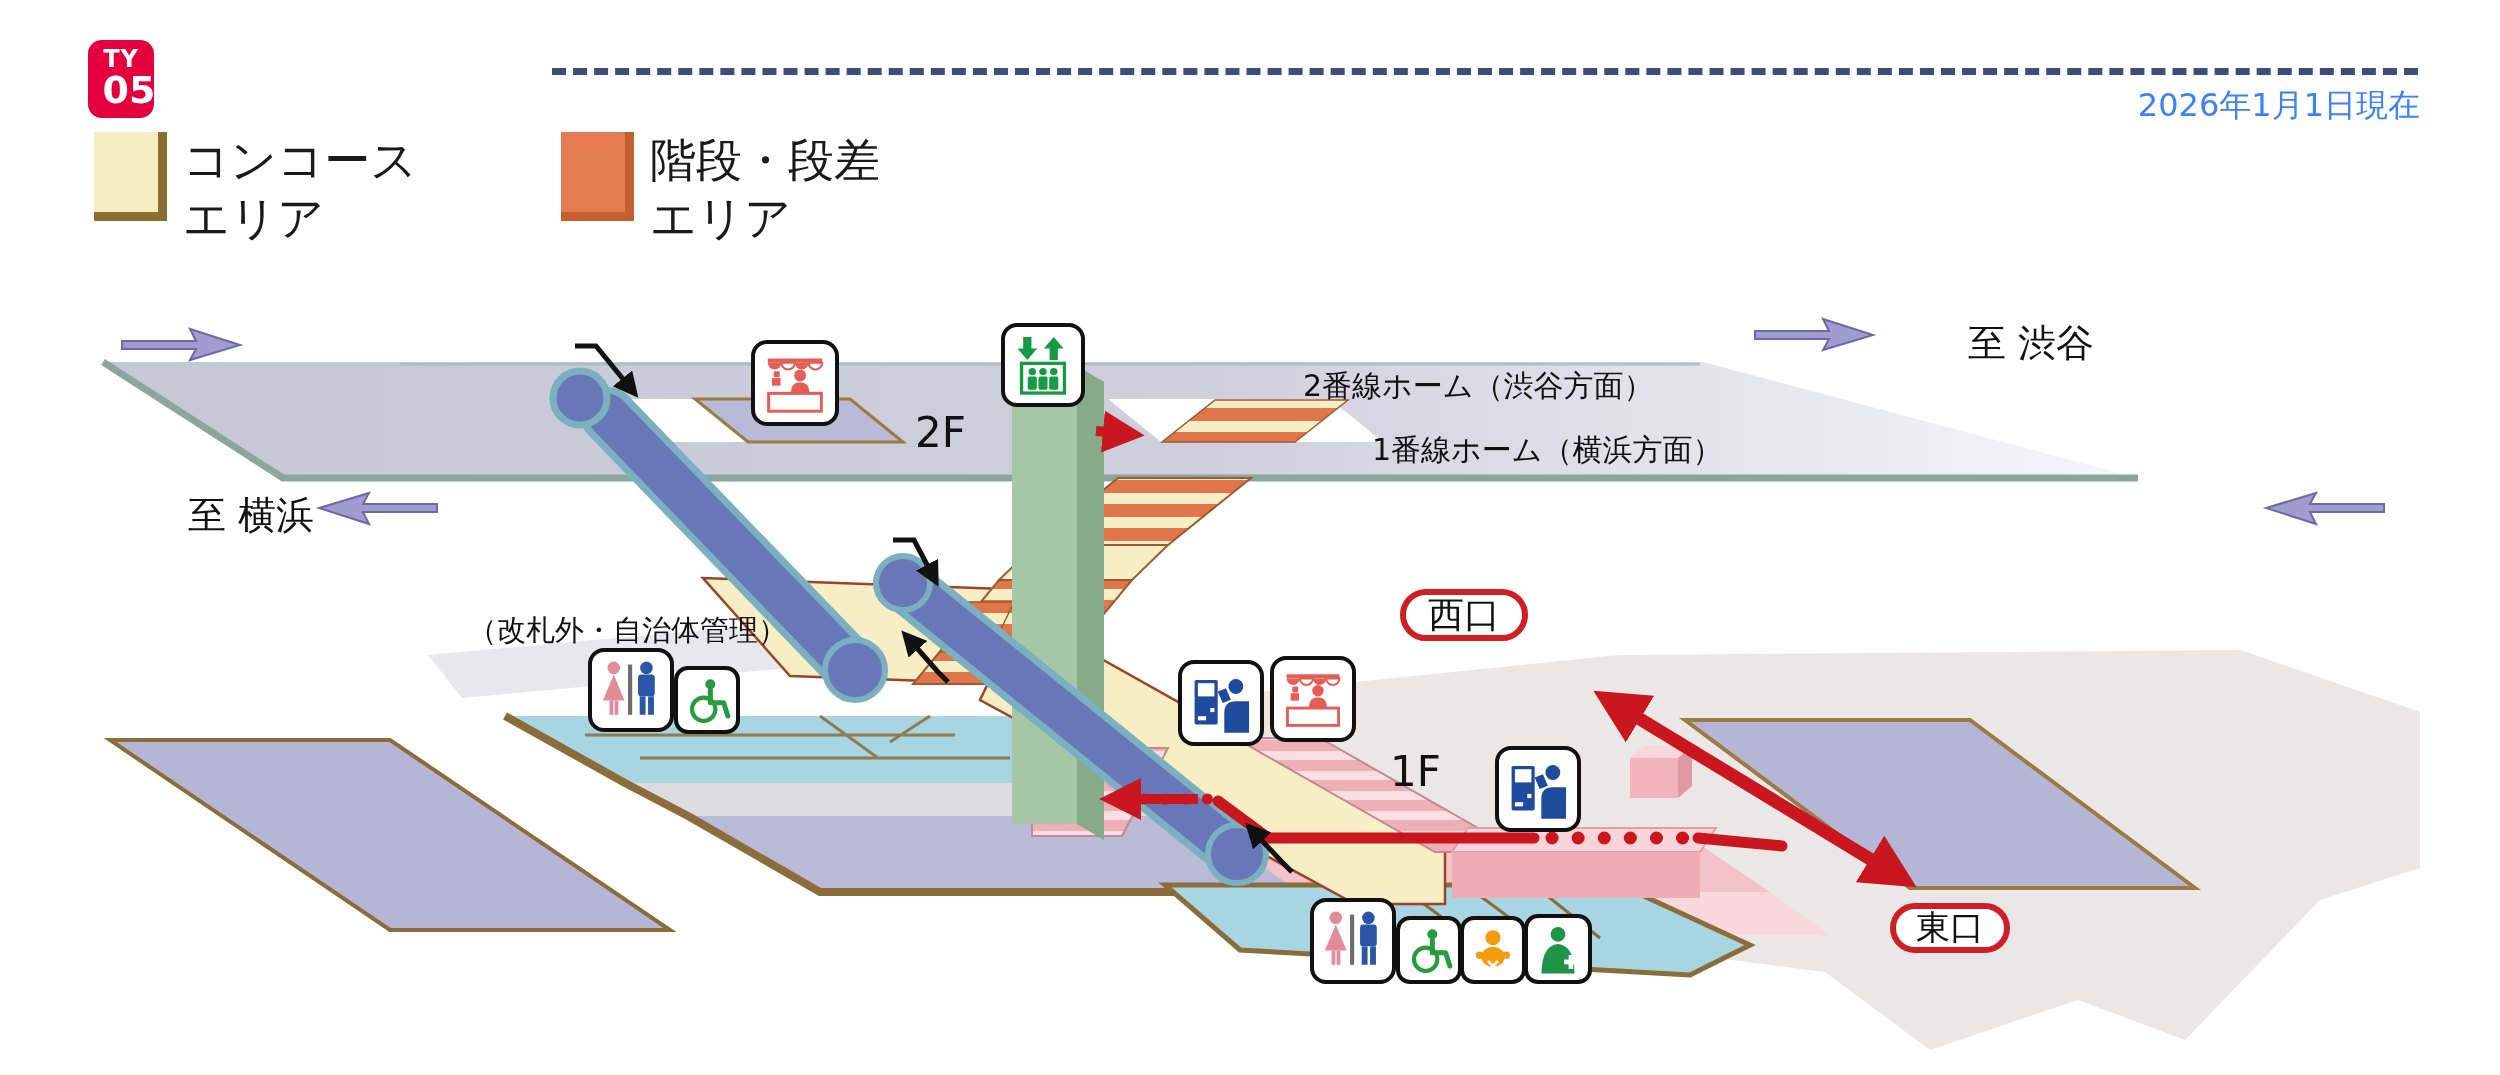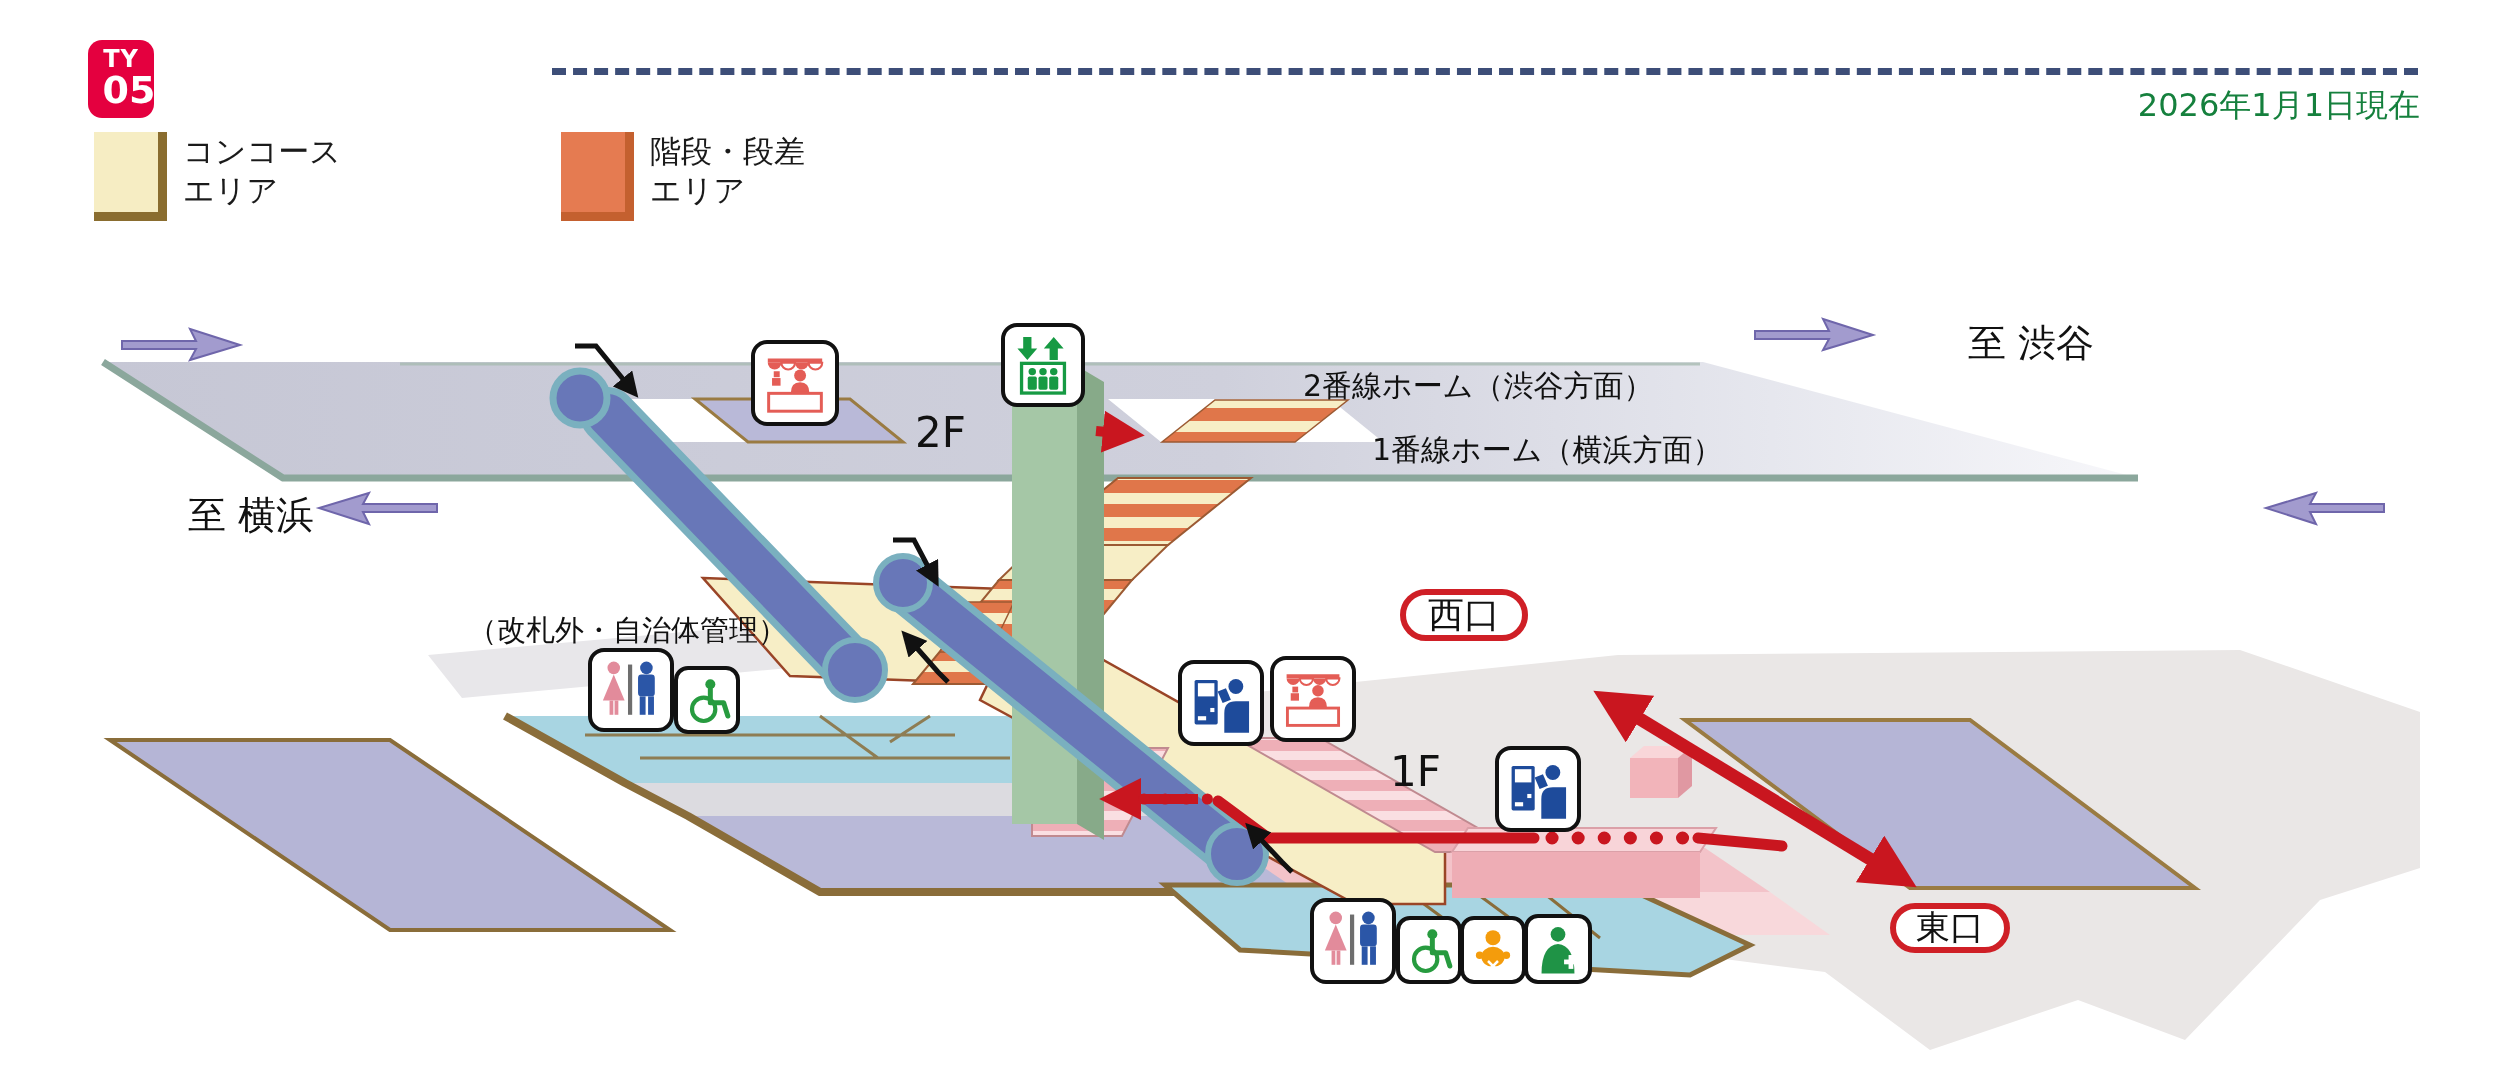--- a/index.html
+++ b/index.html
@@ -5,28 +5,28 @@
   html,body{margin:0;padding:0;background:#ffffff;}
   #stage{position:relative;width:2500px;height:1075px;background:#ffffff;overflow:hidden;
          font-family:"DejaVu Sans",sans-serif;}
   
   .line-badge{position:absolute;left:88px;top:40px;width:66px;height:78px;background:#e4003f;
     border-radius:14px;color:#fff;display:flex;flex-direction:column;align-items:center;justify-content:center;}
   .line-badge .code{font-size:24px;font-weight:bold;line-height:1;letter-spacing:1px;}
   .line-badge .num{font-size:38px;font-weight:bold;line-height:1.05;margin-left:16px;}
   .page-title{position:absolute;left:170px;top:42px;font-size:47px;font-weight:bold;color:#3d4e78;}
   .title-dashes{position:absolute;left:552px;right:82px;top:68px;border-top:7px dashed #3d4e78;}
-  .date-note{position:absolute;right:80px;top:84px;font-size:32px;color:#15803d;}
+  .date-note{position:absolute;right:80px;top:84px;font-size:32px;color:#3b82f6;}
   
   .legend-item{position:absolute;top:132px;display:flex;align-items:flex-start;}
   .legend-item .sw{width:64px;height:80px;}
   .sw1{background:#f6edc3;border-right:9px solid #8a6d2f;border-bottom:9px solid #8a6d2f;}
   .sw2{background:#e57b51;border-right:9px solid #c4602f;border-bottom:9px solid #c4602f;}
   .sw3{background:#cdccd9;border-right:9px solid #8fac9f;border-bottom:9px solid #8fac9f;}
-  .legend-item .lbl{margin-left:16px;font-size:31px;color:#1a1a1a;line-height:1.25;}
+  .legend-item .lbl{margin-left:16px;font-size:46px;color:#1a1a1a;line-height:1.25;}
   #diagram{position:absolute;left:0;top:0;}
   text{font-family:"DejaVu Sans",sans-serif;}
 </style>
 </head>
 <body>
 
 <div id="stage">
 
   <div class="line-badge">
     <span class="code">TY</span>

